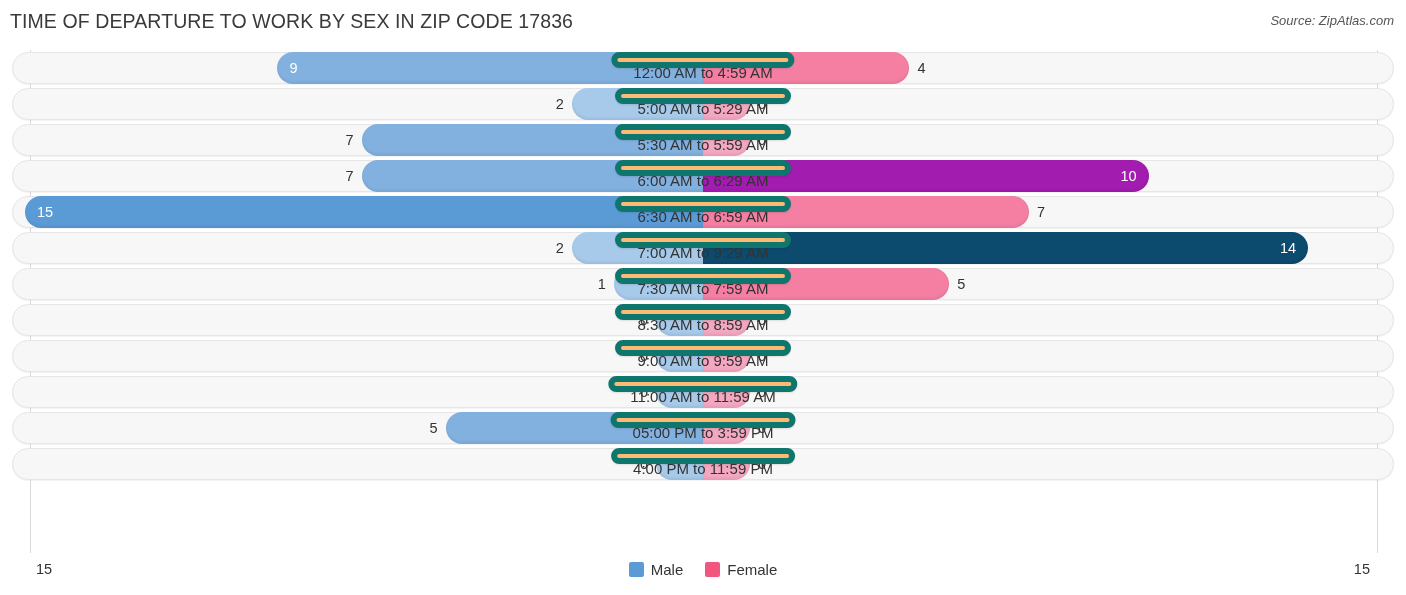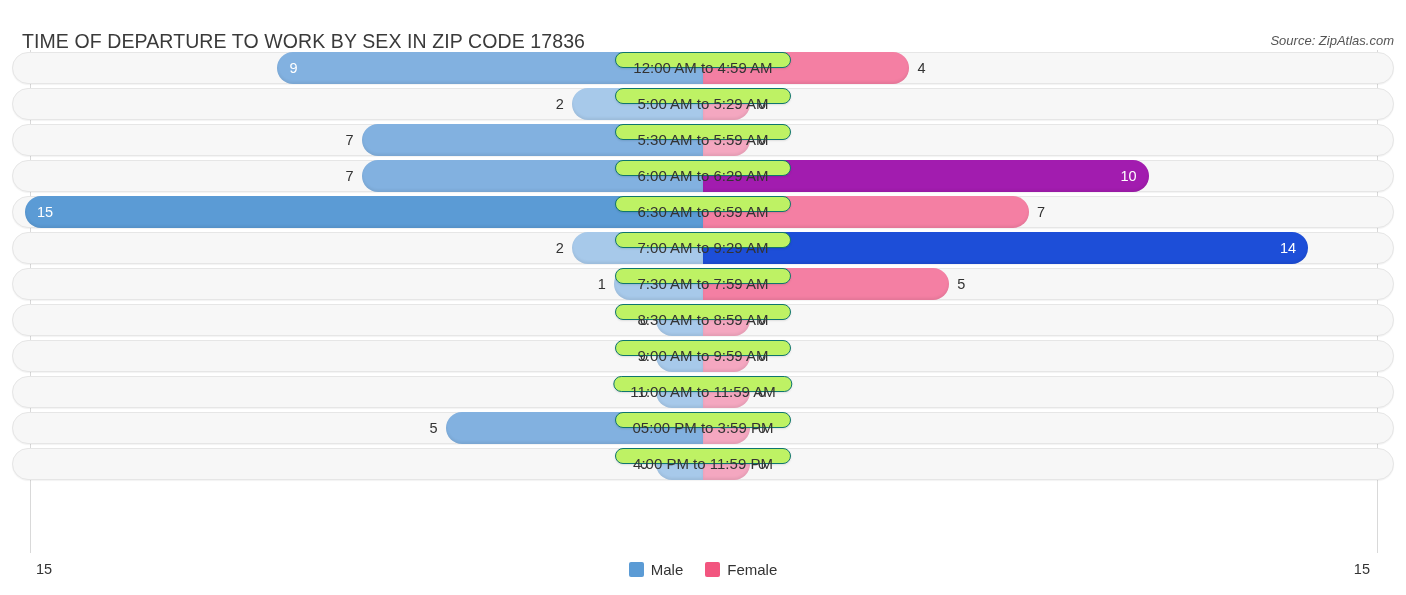--- a/index.html
+++ b/index.html
@@ -14,23 +14,22 @@
   #chart-root {
     position: relative;
     width: 1406px;
     height: 595px;
     background: #ffffff;
   }
 
   
   .header {
     position: absolute;
-    top: 0; left: 12px; right: 0;
+    top: 0; left: 0; right: 0;
     height: 46px;
-    margin-top: 20px;
   }
   .chart-title {
     position: absolute;
     left: 10px; top: 10px;
     font-size: 19.5px;
     color: #3a3a3a;
     letter-spacing: .1px;
     white-space: nowrap;
   }
   .chart-source {
@@ -118,22 +117,22 @@
   .center-label {
     position: absolute;
     left: 50%;
     top: 2px;
     transform: translateX(-50%);
     height: 16px;
     line-height: 30px;
     padding: 0 16px;
     min-width: 176px;
     text-align: center;
-    background: #bef264;
-    border: 1px solid #0f766e;
+    background: #fdba74;
+    border: 6px solid #0f766e;
     border-radius: 16px;
     font-size: 15px;
     color: #333333;
     white-space: nowrap;
     box-shadow: 0 1px 2px rgba(0,0,0,0.10);
     z-index: 3;
   }
 
   
   .footer {
@@ -249,21 +248,21 @@
             </div>
           </div>
           <div class="center-label">6:30 AM to 6:59 AM</div>
         </div>
         <div class="row">
           <div class="track"></div>
           <div class="bars">
             <div class="bar male" style="width: 131.133px; background: rgb(167, 201, 234);">
               <span class="bar-value outside-left">2</span>
             </div>
-            <div class="bar female" style="width: 605.133px; background: #1d4ed8;">
+            <div class="bar female" style="width: 605.133px; background: #0c4a6e;">
               <span class="bar-value inside-right">14</span>
             </div>
           </div>
           <div class="center-label">7:00 AM to 9:29 AM</div>
         </div>
         <div class="row">
           <div class="track"></div>
           <div class="bars">
             <div class="bar male" style="width: 89.0667px; background: rgb(167, 201, 234);">
               <span class="bar-value outside-left">1</span>

